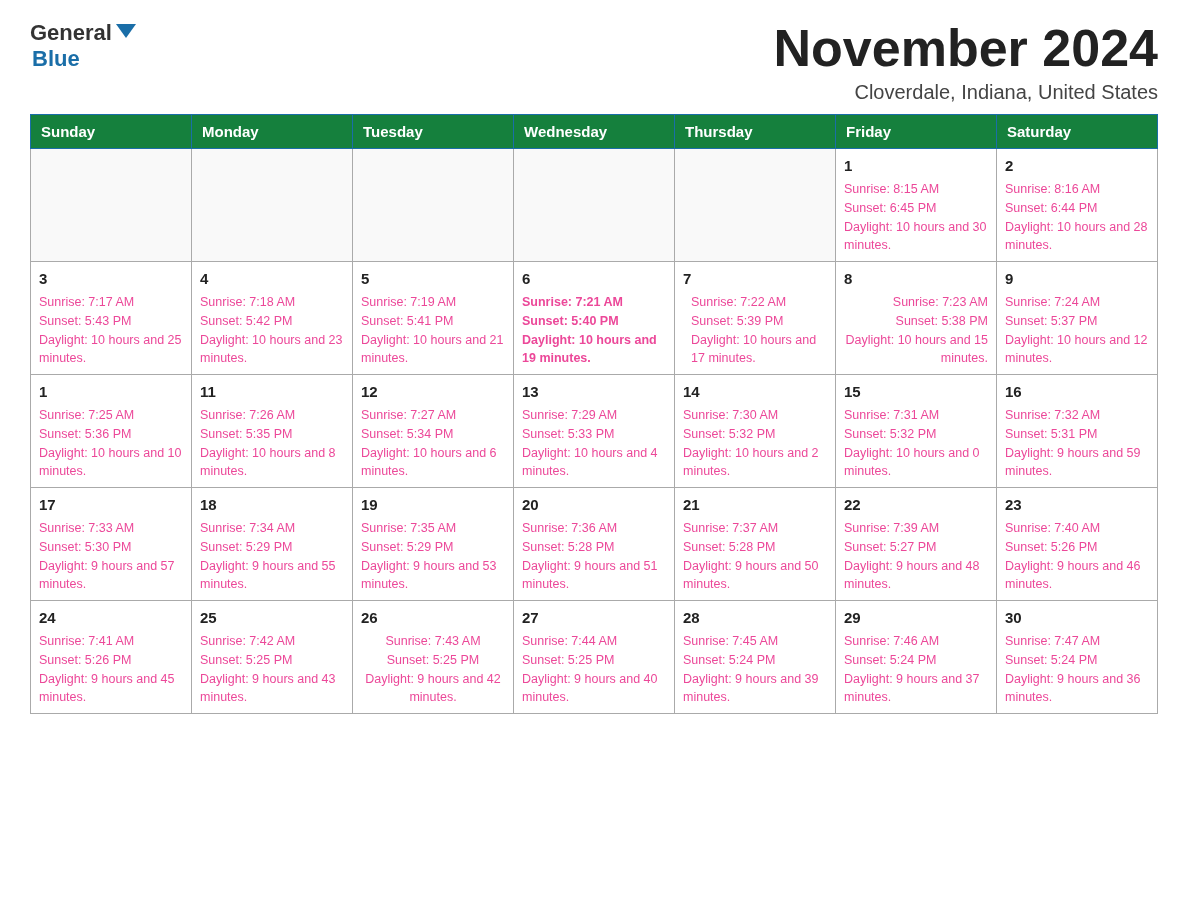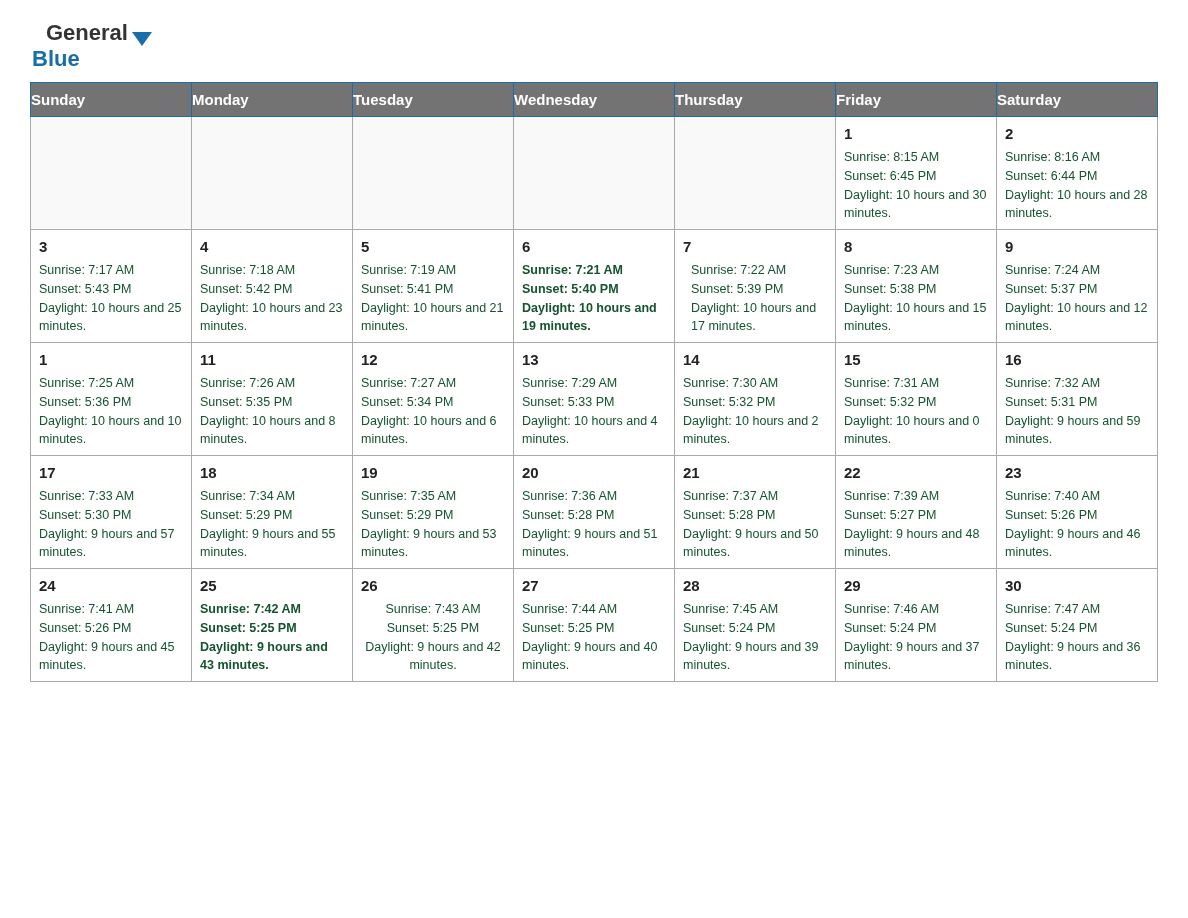--- a/index.html
+++ b/index.html
@@ -16,22 +16,21 @@
       align-items: flex-start;
       margin-bottom: 10px;
     }
     .logo {
       display: flex;
       flex-direction: column;
       align-items: flex-start;
     }
     .logo-top {
       display: flex;
-      align-items: flex-end;
-      margin-left: 16px;
+      align-items: flex-start;
     }
     .logo-general {
       font-size: 22px;
       font-weight: bold;
       color: #333;
     }
     .logo-arrow {
       width: 0;
       height: 0;
       border-left: 10px solid transparent;
@@ -59,25 +58,25 @@
       font-size: 20px;
       color: #444;
       margin-top: 4px;
     }
     .calendar {
       width: 100%;
       border-collapse: collapse;
       margin-top: 10px;
     }
     .calendar th {
-      background-color: #737373;
+      background-color: #15803d;
       color: #fff;
       font-size: 15px;
       font-weight: bold;
-      padding: 8px 0;
+      padding: 8px 10px;
       border: 1px solid #1a6ea8;
       text-align: left;
     }
     .calendar td {
       border: 1px solid #aaa;
       vertical-align: top;
       padding: 6px 8px;
       width: 14.28%;
       min-height: 110px;
       font-size: 13px;
@@ -85,39 +84,41 @@
       line-height: 1.4;
     }
     .day-num {
       font-size: 15px;
       font-weight: bold;
       color: #222;
       margin-bottom: 4px;
     }
     .day-info {
       font-size: 12.5px;
-      color: #14532d;
+      color: #ec4899;
       line-height: 1.5;
     }
     .empty-cell {
       background: #f9f9f9;
     }
   </style>
 </head>
 <body>
 
 <div class="header">
   <div class="logo">
     <div class="logo-top">
       <span class="logo-general">General</span>
       <div class="logo-arrow"></div>
     </div>
     <span class="logo-blue">Blue</span>
   </div>
   <div class="title-block">
+    <div class="month-title">November 2024</div>
+    <div class="location">Cloverdale, Indiana, United States</div>
   </div>
 </div>
 
 <table class="calendar">
   <thead>
     <tr>
     <th>Sunday</th>
         <th>Monday</th>
         <th>Tuesday</th>
         <th>Wednesday</th>
@@ -172,21 +173,21 @@
 Daylight: 10 hours and 19 minutes.</div>
         </td>
         <td>
           <div class="day-num">7</div>
           <div class="day-info" style="white-space: pre-line; margin-left: 8px;">Sunrise: 7:22 AM
 Sunset: 5:39 PM
 Daylight: 10 hours and 17 minutes.</div>
         </td>
         <td>
           <div class="day-num">8</div>
-          <div class="day-info" style="white-space: pre-line;">Sunrise: 7:23 AM
+          <div class="day-info" style="white-space: pre-line; text-align: right;">Sunrise: 7:23 AM
 Sunset: 5:38 PM
 Daylight: 10 hours and 15 minutes.</div>
         </td>
         <td>
           <div class="day-num">9</div>
           <div class="day-info" style="white-space: pre-line;">Sunrise: 7:24 AM
 Sunset: 5:37 PM
 Daylight: 10 hours and 12 minutes.</div>
         </td>
       </tr>
@@ -280,21 +281,21 @@
       </tr>
       <tr>
         <td>
           <div class="day-num">24</div>
           <div class="day-info" style="white-space: pre-line;">Sunrise: 7:41 AM
 Sunset: 5:26 PM
 Daylight: 9 hours and 45 minutes.</div>
         </td>
         <td>
           <div class="day-num">25</div>
-          <div class="day-info" style="white-space: pre-line; font-weight: bold;">Sunrise: 7:42 AM
+          <div class="day-info" style="white-space: pre-line;">Sunrise: 7:42 AM
 Sunset: 5:25 PM
 Daylight: 9 hours and 43 minutes.</div>
         </td>
         <td>
           <div class="day-num">26</div>
           <div class="day-info" style="white-space: pre-line; text-align: center;">Sunrise: 7:43 AM
 Sunset: 5:25 PM
 Daylight: 9 hours and 42 minutes.</div>
         </td>
         <td>

